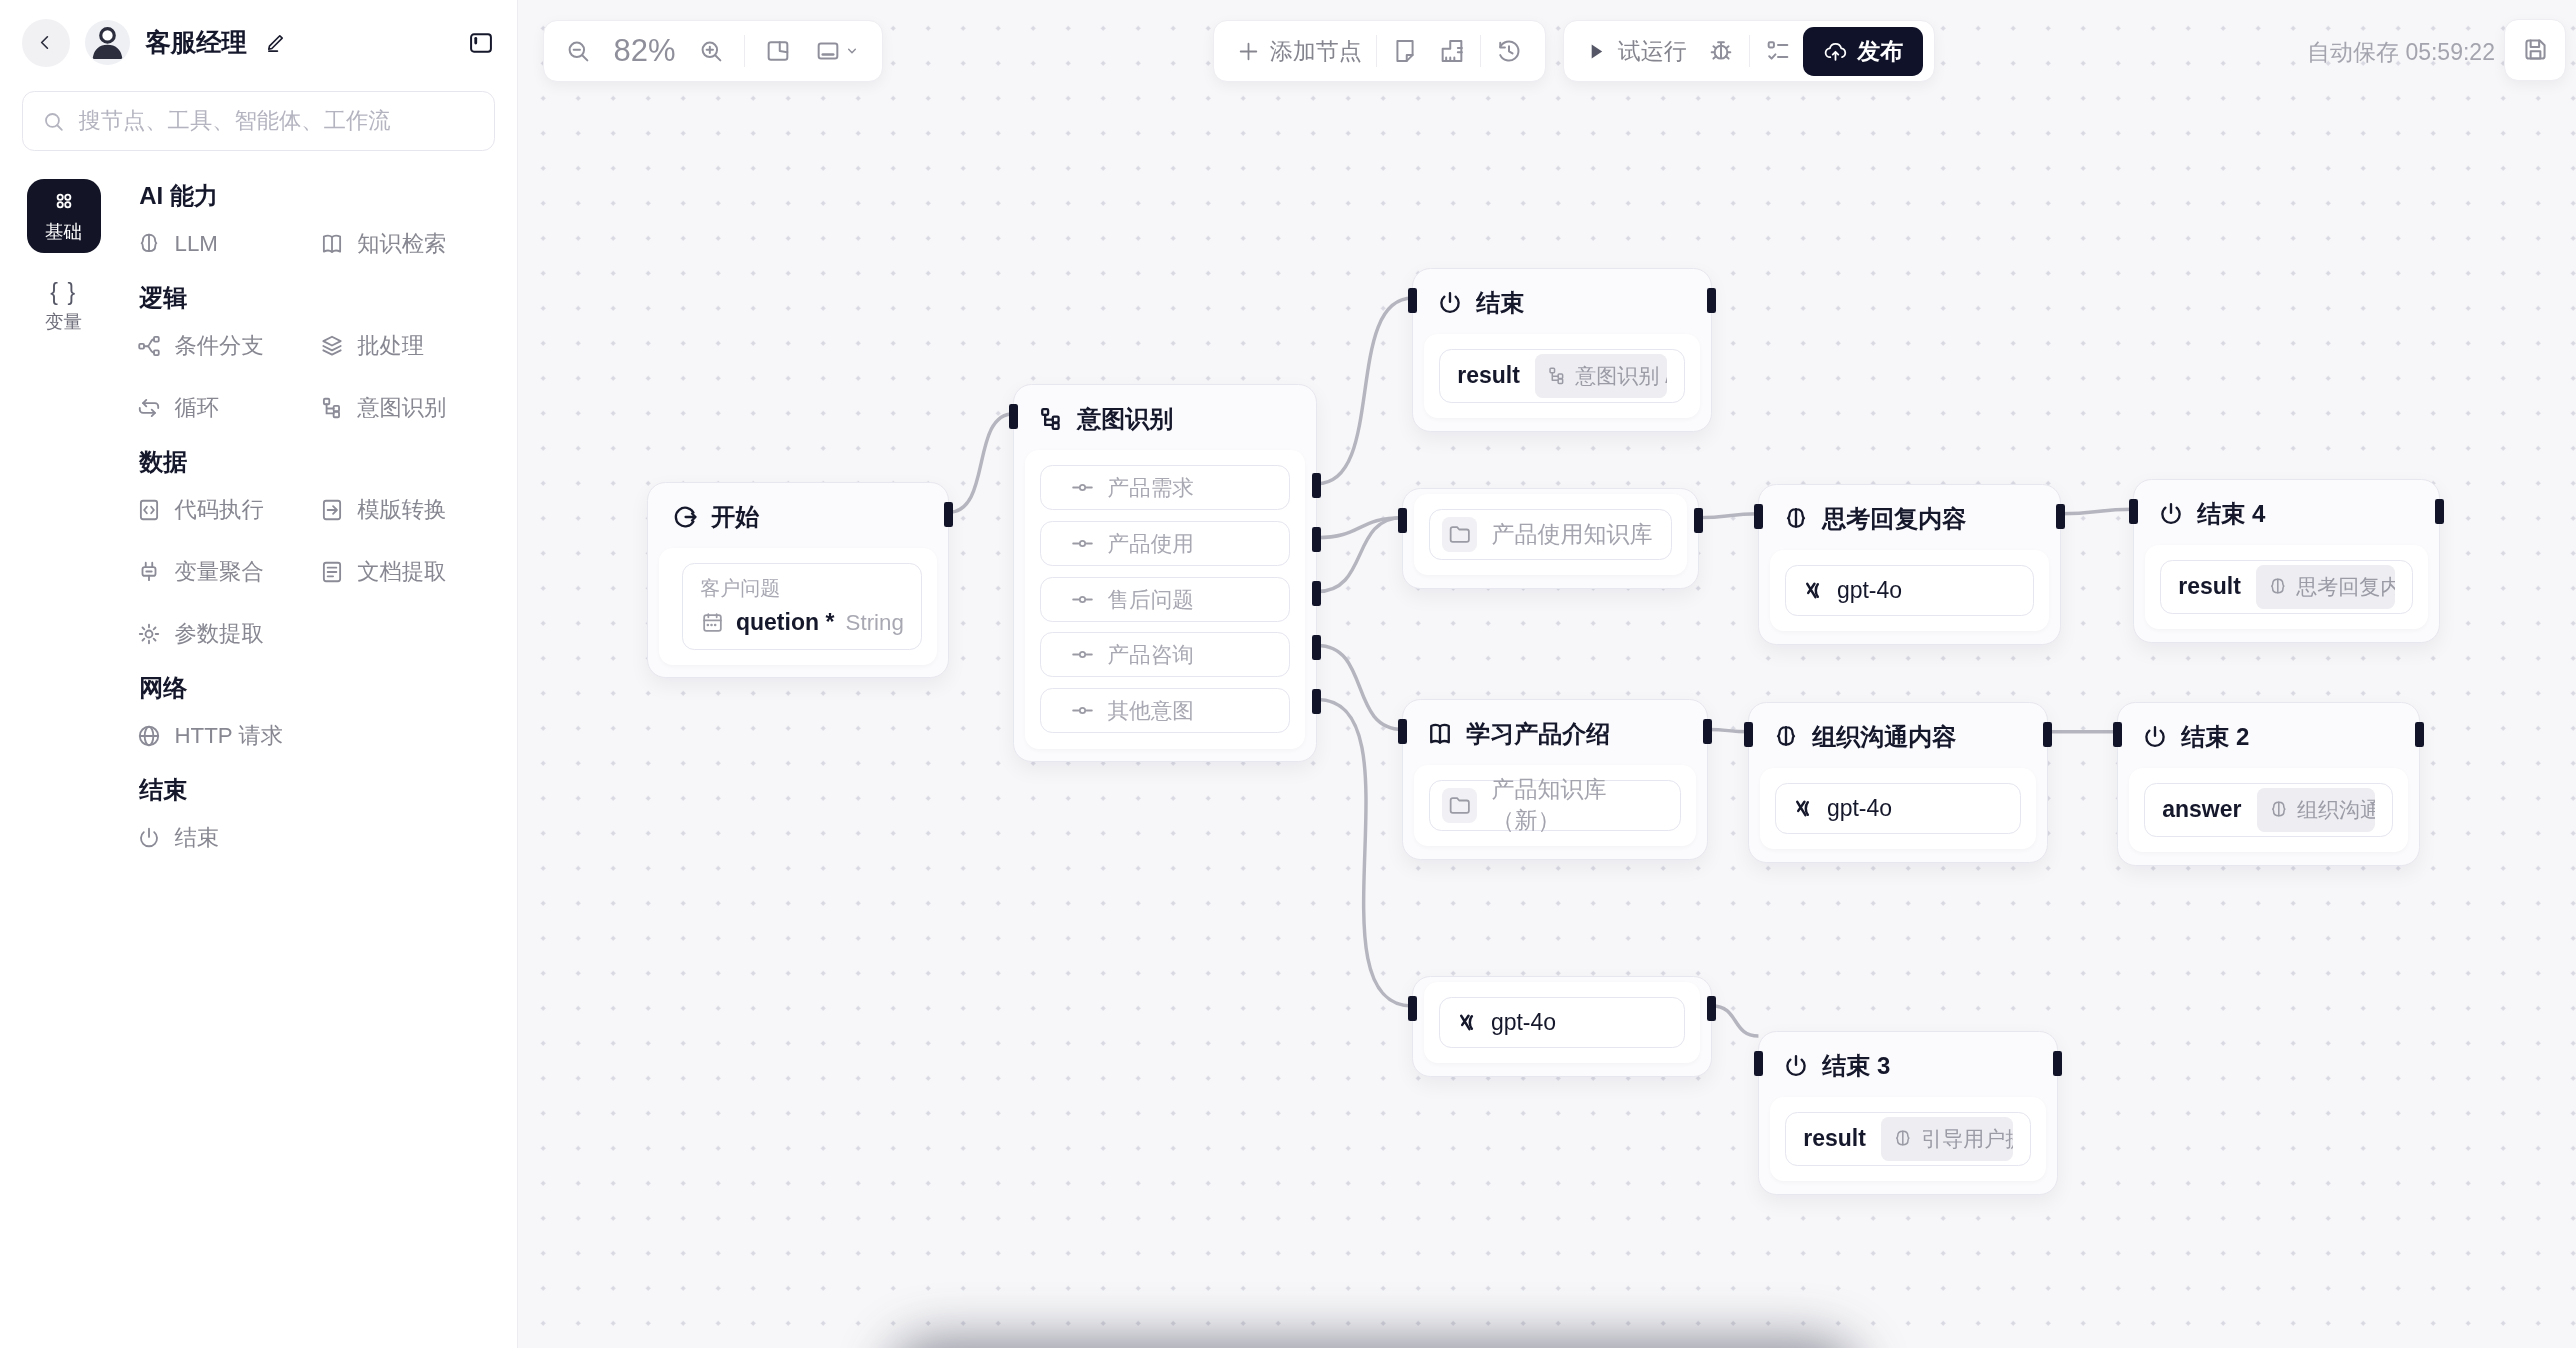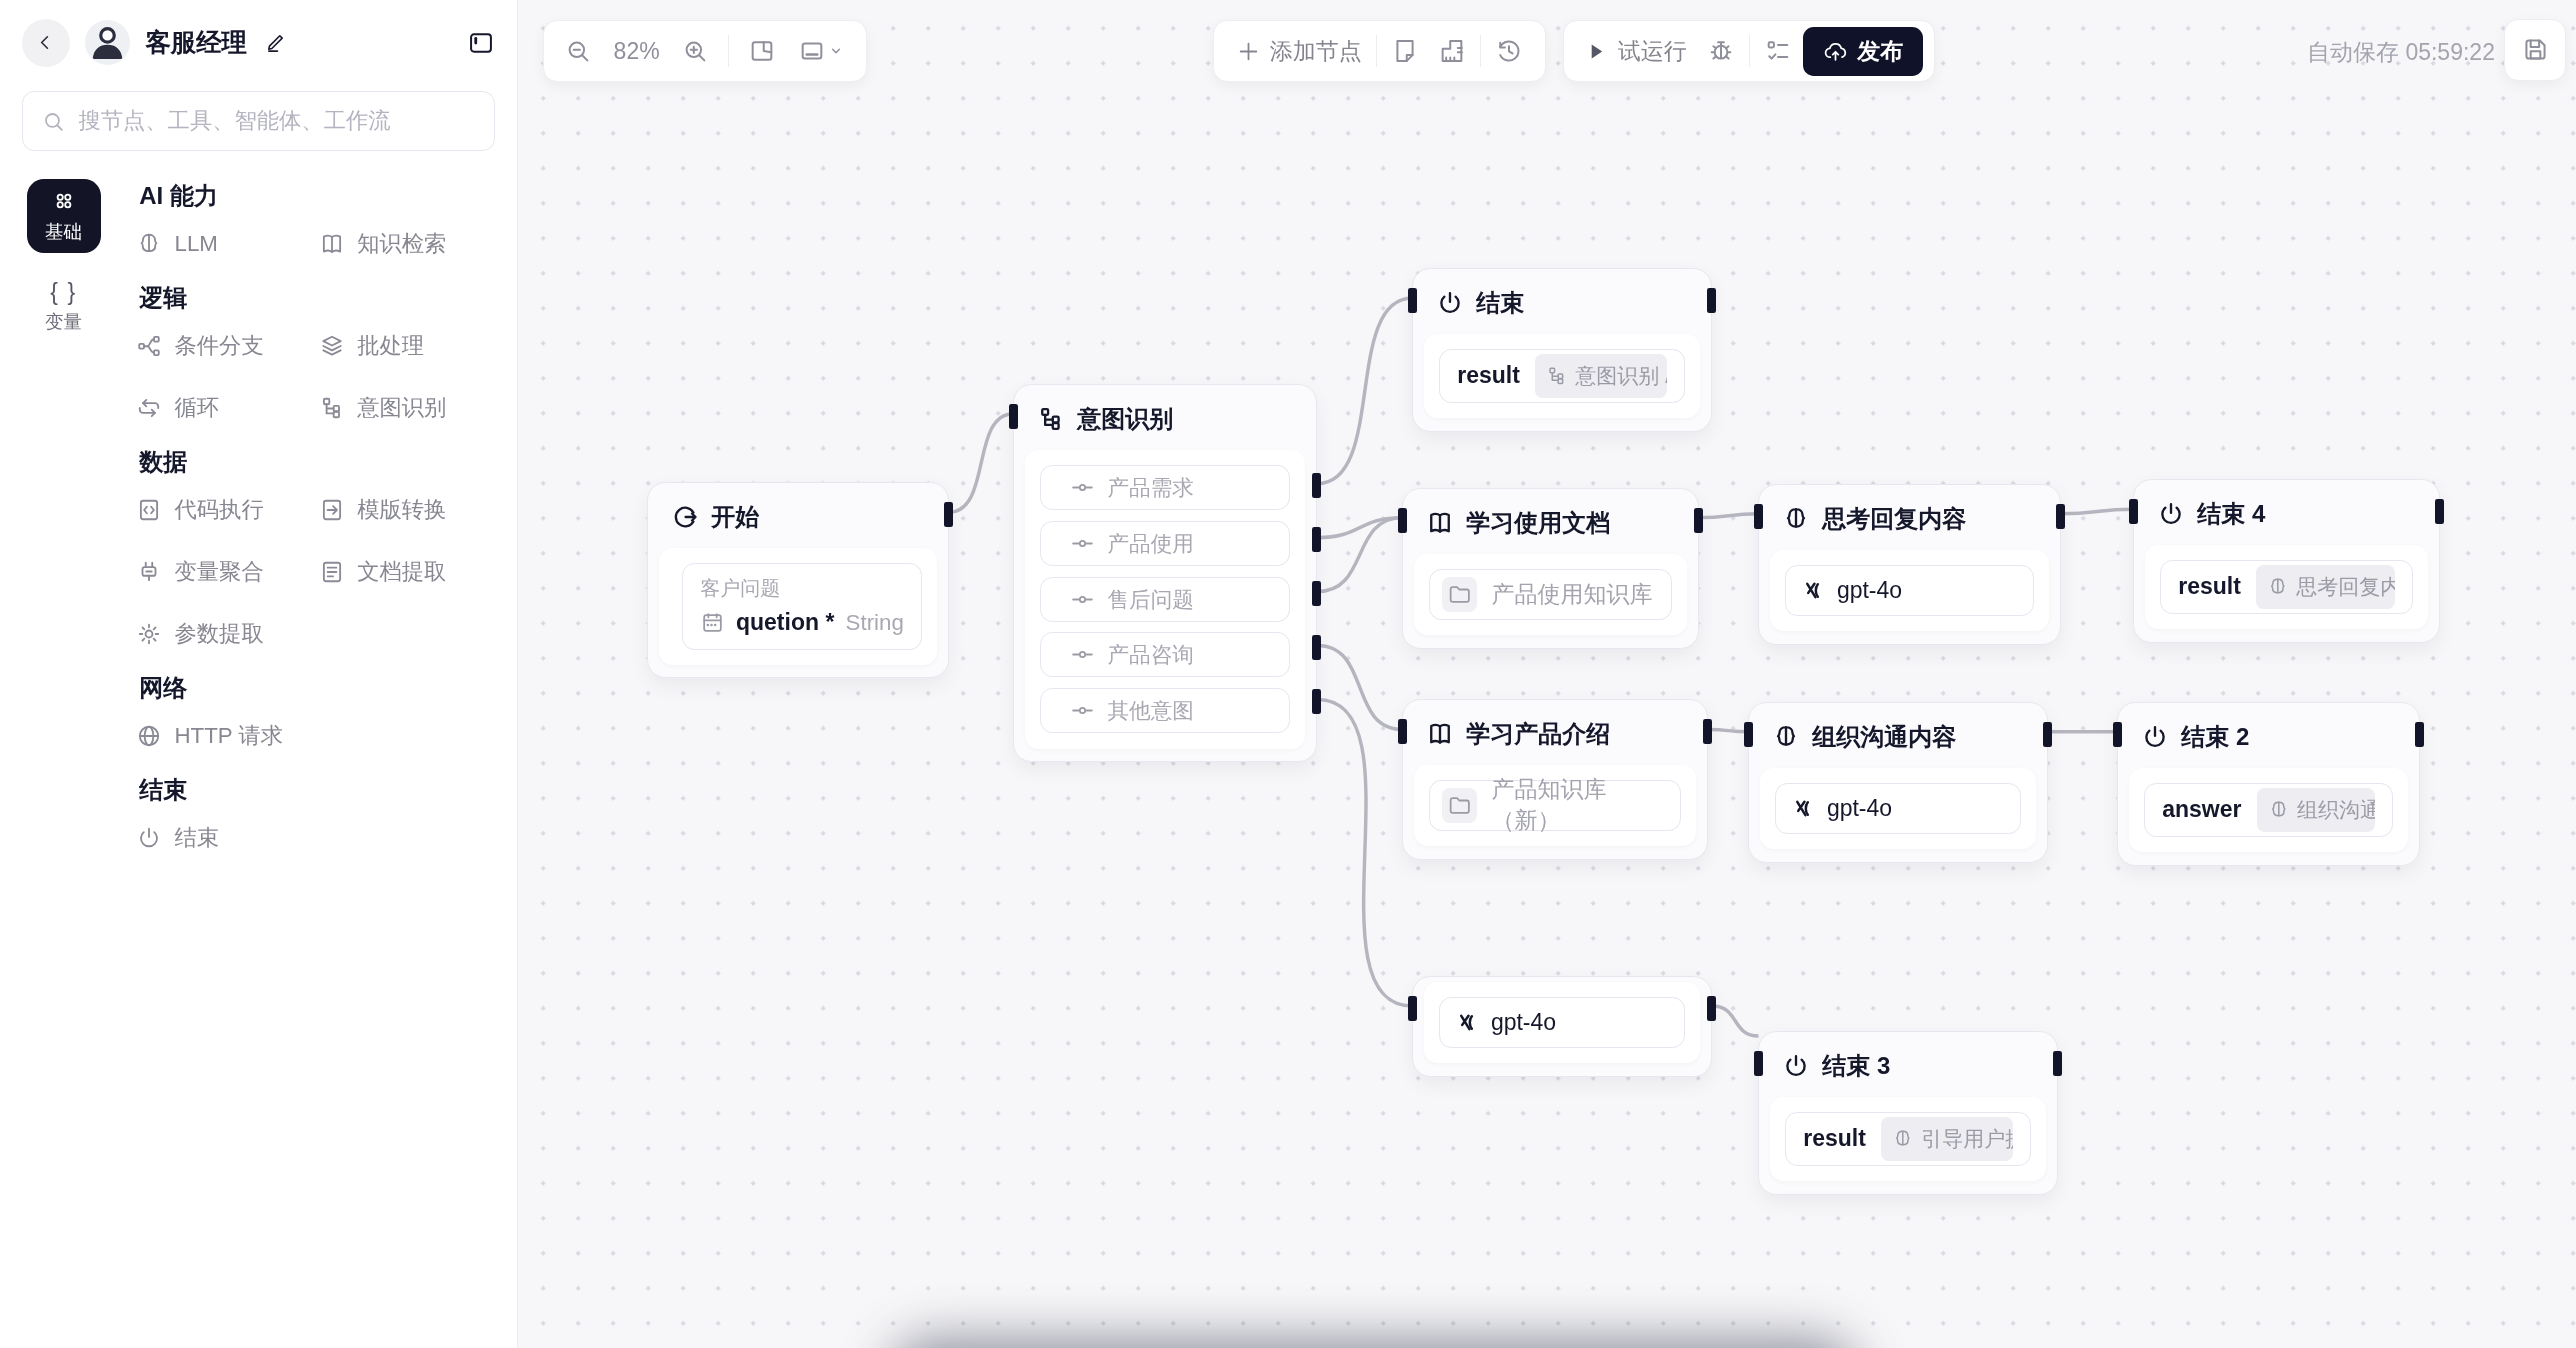--- a/index.html
+++ b/index.html
@@ -40,21 +40,21 @@
     background-image:radial-gradient(circle,#d9d9e3 2px,transparent 2.1px); background-size:35px 35px; background-position:7.7px 10.8px; overflow:hidden; }
   .edges { position:absolute; left:0; top:0; width:2058px; height:1348px; z-index:1; pointer-events:none; }
   .edges path { stroke:#b5b5bf; stroke-width:4.5; fill:none; }
   .bottom-shadow { position:absolute; left:370px; top:1339px; width:971px; height:92px; background:#3c3f52; border-radius:46px; filter:blur(26px); opacity:.55; z-index:2; }
 
   
   .pill { position:absolute; top:20px; height:62px; background:#fff; border:0.8px solid #ededf2; border-radius:14px; box-shadow:0 4.6px 14px rgba(22,24,43,.05); display:flex; align-items:center; z-index:20; }
   .pill .sep { width:1.5px; height:32px; background:#ececf1; margin:0 14px; }
   .tb-ic { color:#8f8f9b; display:flex; align-items:center; justify-content:center; cursor:pointer; }
   .tb-ic .i { width:28px; height:28px; }
-  .zoom-val { font-size:23px; color:#8f8f9b; margin:0 17px; }
+  .zoom-val { font-size:31px; color:#8f8f9b; margin:0 17px; }
   .addnode { display:flex; align-items:center; gap:9.2px; font-size:23px; color:#85858f; cursor:pointer; }
   .run { display:flex; align-items:center; gap:10.8px; font-size:23px; color:#85858f; cursor:pointer; }
   .publish { height:49px; border:none; border-radius:10.8px; background:#10122a; color:#fff; font-size:23px; font-weight:600; display:flex; align-items:center; gap:9.2px; padding:0 20px; margin:0 6.2px 0 10.8px; cursor:pointer; font-family:inherit; }
   .autosave { position:absolute; top:37px; left:1789px; font-size:23px; color:#a4a4af; z-index:20;text-align:right; }
   .save-btn { position:absolute; top:18.5px; left:1986px; width:62px; height:62px; background:#fff; border:0.8px solid #ededf2; border-radius:14px; box-shadow:0 4.6px 14px rgba(22,24,43,.05); display:flex; align-items:center; justify-content:center; color:#8f8f9b; z-index:20; cursor:pointer; }
 
   
   .node { position:absolute; background:#fbfbfd; border:1.5px solid #e7e7ef; border-radius:18.5px; box-shadow:0 7.7px 20px rgba(24,26,46,.055); z-index:10; }
   .n-head { height:60px; display:flex; align-items:center; gap:12.3px; padding:7.7px 23px 0 23px; font-size:24px; font-weight:700; color:#15172b; }
   .n-head .i { width:28px; height:28px; stroke-width:2; color:#15172b; }
@@ -590,26 +590,20 @@
               </svg>
               <span>意图识别 / cl...</span>
             </span>
         </div>
       </div>
     </div>
 
     <div class="node" style="left:884px; top:488px; width:297px">
       <div class="port in"></div>
       <div class="port out"></div>
-      <div class="n-head">
-          <svg class="i" viewBox="0 0 36 36" width="28" height="28">
-            <use href="#s-book"></use>
-          </svg>
-          <span>学习使用文档</span>
-        </div>
       <div class="n-body">
         <div class="row kb-row">
           <span class="kb-ic">
               <svg class="i" viewBox="0 0 32 32" width="25" height="25">
                 <use href="#s-folder"></use>
               </svg>
             </span>
           <span>产品使用知识库</span>
         </div>
       </div>

